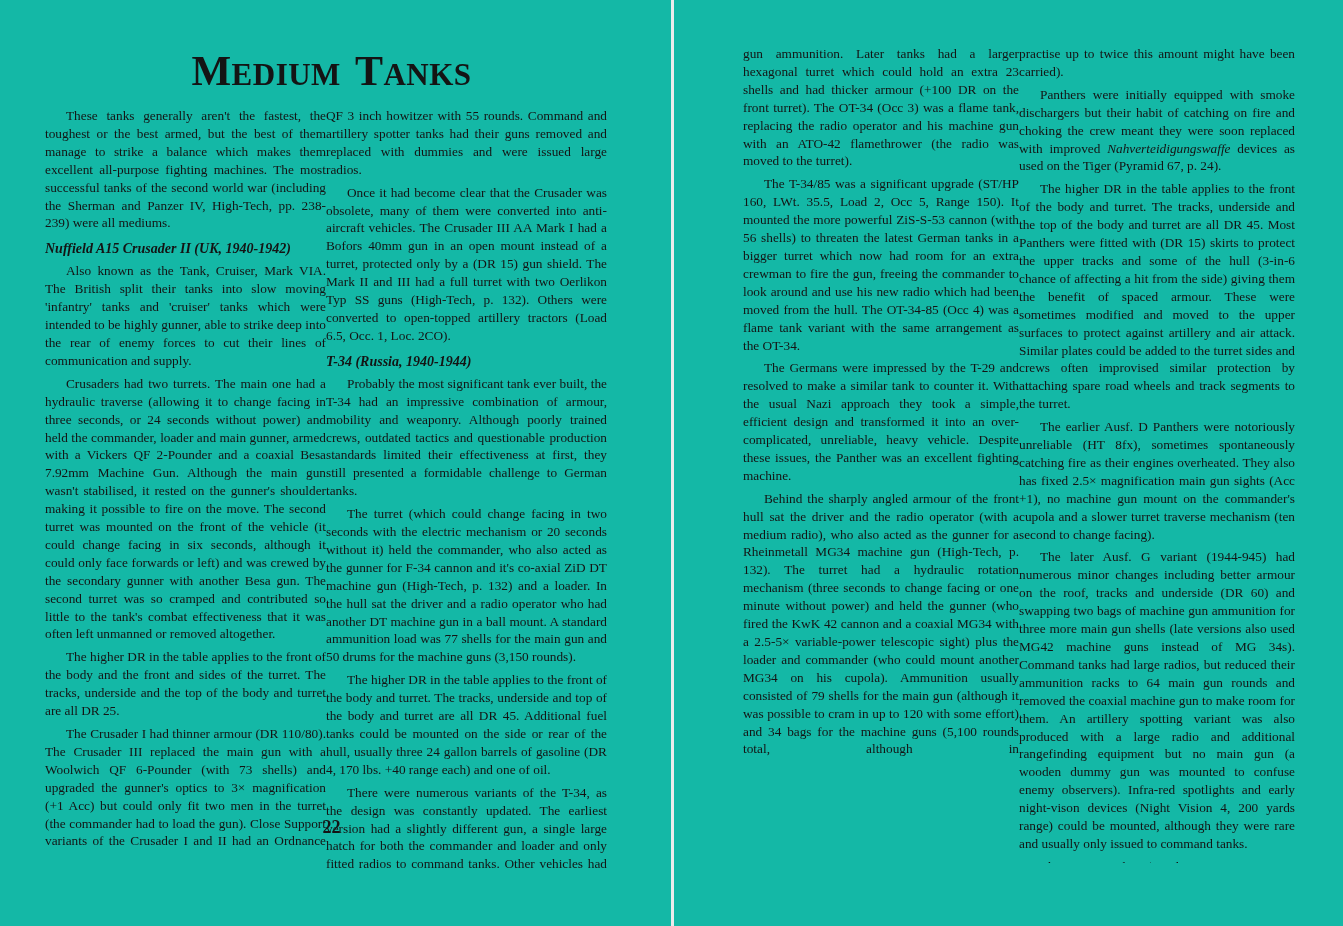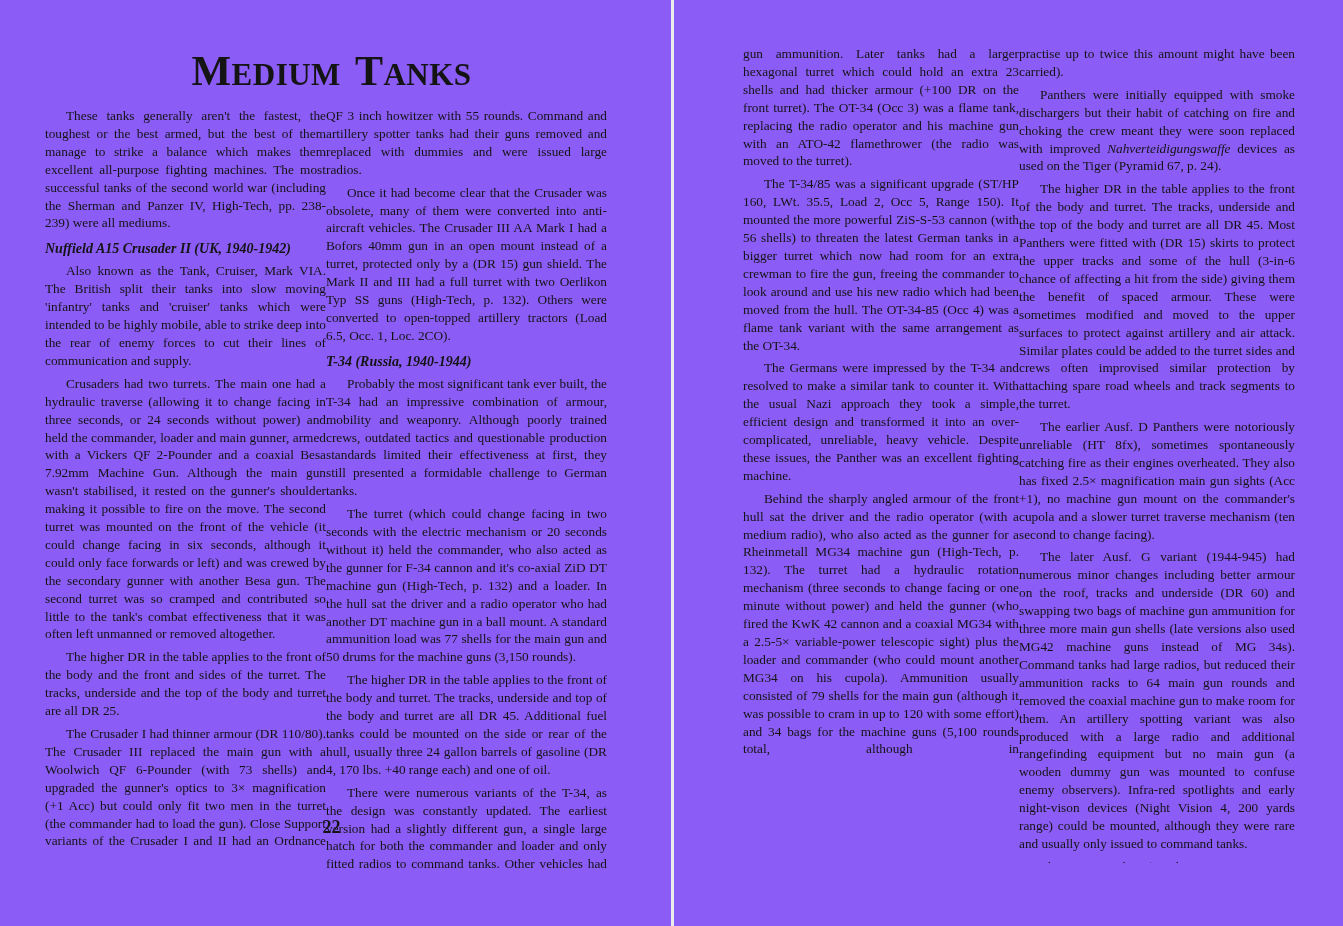--- a/index.html
+++ b/index.html
@@ -4,21 +4,21 @@
 <style>
   html, body {
     margin: 0;
     padding: 0;
     background: #ffffff;
   }
   .spread {
     position: relative;
     width: 1343px;
     height: 926px;
-    background: #8b5cf6;
+    background: #14b8a6;
     overflow: hidden;
     font-family: "Liberation Serif", serif;
     color: #141414;
   }
   .gutter {
     position: absolute;
     left: 671px;
     top: 0;
     width: 3px;
     height: 926px;
@@ -94,21 +94,21 @@
 <div class="spread">
   <div class="gutter"></div>
 
   <section class="page page-left">
     <header class="title"><span class="big">M</span><span class="small">EDIUM</span><span class="big word2">T</span><span class="small">ANKS</span></header>
 
     <div class="cols">
       <div class="col">
         <p class="para">These tanks generally aren't the fastest, the toughest or the best armed, but the best of them manage to strike a balance which makes them excellent all-purpose fighting machines. The most successful tanks of the second world war (including the Sherman and Panzer IV, High-Tech, pp. 238-239) were all mediums.</p>
         <h3 class="heading">Nuffield A15 Crusader II (UK, 1940-1942)</h3>
-        <p class="para">Also known as the Tank, Cruiser, Mark VIA. The British split their tanks into slow moving 'infantry' tanks and 'cruiser' tanks which were intended to be highly mobile, able to strike deep into the rear of enemy forces to cut their lines of communication and supply.</p>
+        <p class="para">Also known as the Tank, Cruiser, Mark VIA. The British split their tanks into slow moving 'infantry' tanks and 'cruiser' tanks which were intended to be highly gunner, able to strike deep into the rear of enemy forces to cut their lines of communication and supply.</p>
         <p class="para">Crusaders had two turrets. The main one had a hydraulic traverse (allowing it to change facing in three seconds, or 24 seconds without power) and held the commander, loader and main gunner, armed with a Vickers QF 2-Pounder and a coaxial Besa 7.92mm Machine Gun. Although the main gun wasn't stabilised, it rested on the gunner's shoulder making it possible to fire on the move. The second turret was mounted on the front of the vehicle (it could change facing in six seconds, although it could only face forwards or left) and was crewed by the secondary gunner with another Besa gun. The second turret was so cramped and contributed so little to the tank's combat effectiveness that it was often left unmanned or removed altogether.</p>
         <p class="para">The higher DR in the table applies to the front of the body and the front and sides of the turret. The tracks, underside and the top of the body and turret are all DR 25.</p>
         <p class="para cut">The Crusader I had thinner armour (DR 110/80). The Crusader III replaced the main gun with a Woolwich QF 6-Pounder (with 73 shells) and upgraded the gunner's optics to 3× magnification (+1 Acc) but could only fit two men in the turret (the commander had to load the gun). Close Support variants of the Crusader I and II had an Ordnance</p>
       </div>
       <div class="col">
         <p class="para no-indent">QF 3 inch howitzer with 55 rounds. Command and artillery spotter tanks had their guns removed and replaced with dummies and were issued large radios.</p>
         <p class="para">Once it had become clear that the Crusader was obsolete, many of them were converted into anti-aircraft vehicles. The Crusader III AA Mark I had a Bofors 40mm gun in an open mount instead of a turret, protected only by a (DR 15) gun shield. The Mark II and III had a full turret with two Oerlikon Typ SS guns (High-Tech, p. 132). Others were converted to open-topped artillery tractors (Load 6.5, Occ. 1, Loc. 2CO).</p>
         <h3 class="heading">T-34 (Russia, 1940-1944)</h3>
         <p class="para">Probably the most significant tank ever built, the T-34 had an impressive combination of armour, mobility and weaponry. Although poorly trained crews, outdated tactics and questionable production standards limited their effectiveness at first, they still presented a formidable challenge to German tanks.</p>
         <p class="para">The turret (which could change facing in two seconds with the electric mechanism or 20 seconds without it) held the commander, who also acted as the gunner for F-34 cannon and it's co-axial ZiD DT machine gun (High-Tech, p. 132) and a loader. In the hull sat the driver and a radio operator who had another DT machine gun in a ball mount. A standard ammunition load was 77 shells for the main gun and 50 drums for the machine guns (3,150 rounds).</p>
@@ -118,21 +118,21 @@
     </div>
 
     <div class="pagenum">22</div>
   </section>
 
   <section class="page page-right">
     <div class="cols">
       <div class="col">
         <p class="para no-indent">gun ammunition. Later tanks had a larger hexagonal turret which could hold an extra 23 shells and had thicker armour (+100 DR on the front turret). The OT-34 (Occ 3) was a flame tank, replacing the radio operator and his machine gun with an ATO-42 flamethrower (the radio was moved to the turret).</p>
         <p class="para">The T-34/85 was a significant upgrade (ST/HP 160, LWt. 35.5, Load 2, Occ 5, Range 150). It mounted the more powerful ZiS-S-53 cannon (with 56 shells) to threaten the latest German tanks in a bigger turret which now had room for an extra crewman to fire the gun, freeing the commander to look around and use his new radio which had been moved from the hull. The OT-34-85 (Occ 4) was a flame tank variant with the same arrangement as the OT-34.</p>
-        <p class="para">The Germans were impressed by the T-34 and resolved to make a similar tank to counter it. With the usual Nazi approach they took a simple, efficient design and transformed it into an over-complicated, unreliable, heavy vehicle. Despite these issues, the Panther was an excellent fighting machine.</p>
+        <p class="para">The Germans were impressed by the T-29 and resolved to make a similar tank to counter it. With the usual Nazi approach they took a simple, efficient design and transformed it into an over-complicated, unreliable, heavy vehicle. Despite these issues, the Panther was an excellent fighting machine.</p>
         <p class="para cut">Behind the sharply angled armour of the front hull sat the driver and the radio operator (with a medium radio), who also acted as the gunner for a Rheinmetall MG34 machine gun (High-Tech, p. 132). The turret had a hydraulic rotation mechanism (three seconds to change facing or one minute without power) and held the gunner (who fired the KwK 42 cannon and a coaxial MG34 with a 2.5-5× variable-power telescopic sight) plus the loader and commander (who could mount another MG34 on his cupola). Ammunition usually consisted of 79 shells for the main gun (although it was possible to cram in up to 120 with some effort) and 34 bags for the machine guns (5,100 rounds total, although in</p>
       </div>
       <div class="col">
         <p class="para no-indent">practise up to twice this amount might have been carried).</p>
         <p class="para"><span>Panthers were initially equipped with smoke dischargers but their habit of catching on fire and choking the crew meant they were soon replaced with improved </span><em class="book-term">Nahverteidigungswaffe</em><span> devices as used on the Tiger (Pyramid 67, p. 24).</span></p>
         <p class="para">The higher DR in the table applies to the front of the body and turret. The tracks, underside and the top of the body and turret are all DR 45. Most Panthers were fitted with (DR 15) skirts to protect the upper tracks and some of the hull (3-in-6 chance of affecting a hit from the side) giving them the benefit of spaced armour. These were sometimes modified and moved to the upper surfaces to protect against artillery and air attack. Similar plates could be added to the turret sides and crews often improvised similar protection by attaching spare road wheels and track segments to the turret.</p>
         <p class="para">The earlier Ausf. D Panthers were notoriously unreliable (HT 8fx), sometimes spontaneously catching fire as their engines overheated. They also has fixed 2.5× magnification main gun sights (Acc +1), no machine gun mount on the commander's cupola and a slower turret traverse mechanism (ten second to change facing).</p>
         <p class="para">The later Ausf. G variant (1944-945) had numerous minor changes including better armour on the roof, tracks and underside (DR 60) and swapping two bags of machine gun ammunition for three more main gun shells (late versions also used MG42 machine guns instead of MG 34s). Command tanks had large radios, but reduced their ammunition racks to 64 main gun rounds and removed the coaxial machine gun to make room for them. An artillery spotting variant was also produced with a large radio and additional rangefinding equipment but no main gun (a wooden dummy gun was mounted to confuse enemy observers). Infra-red spotlights and early night-vison devices (Night Vision 4, 200 yards range) could be mounted, although they were rare and usually only issued to command tanks.</p>
         <p class="para cut">The Bergepanther (Load 4, Occ 2+10, Loc.</p>
       </div>

